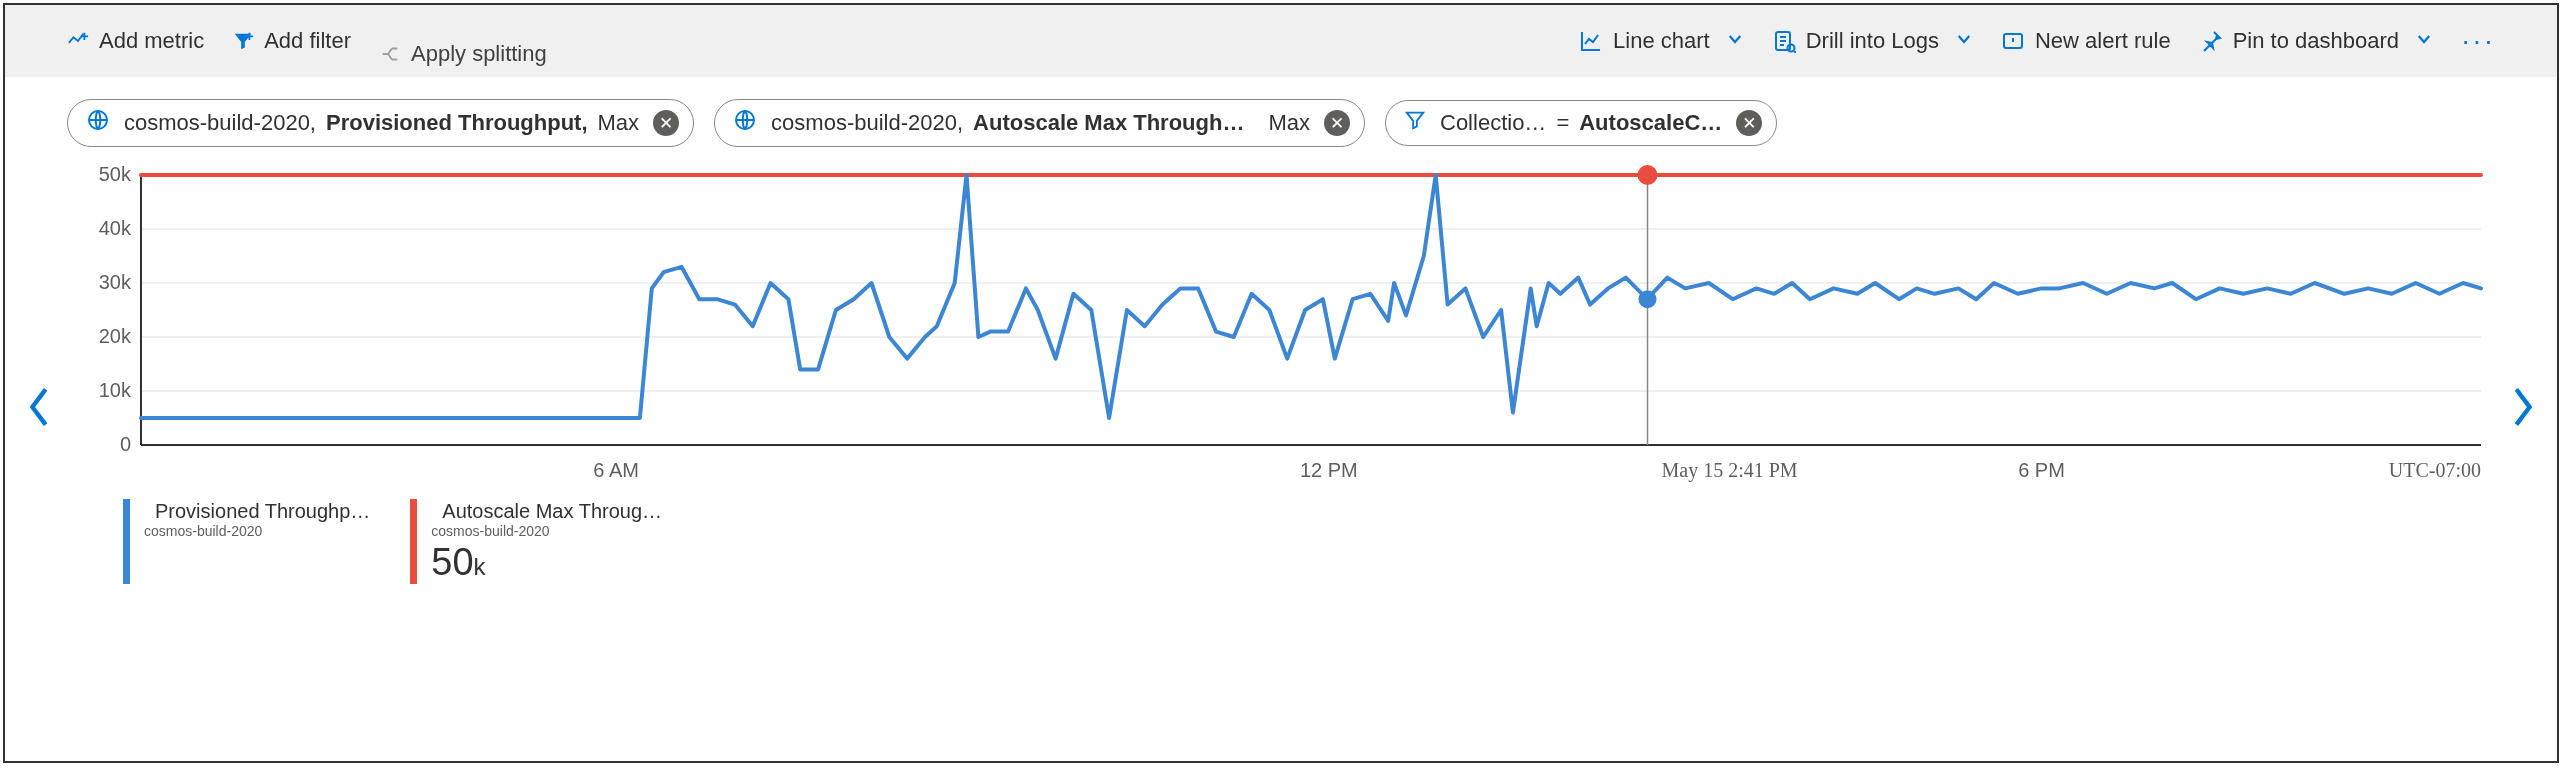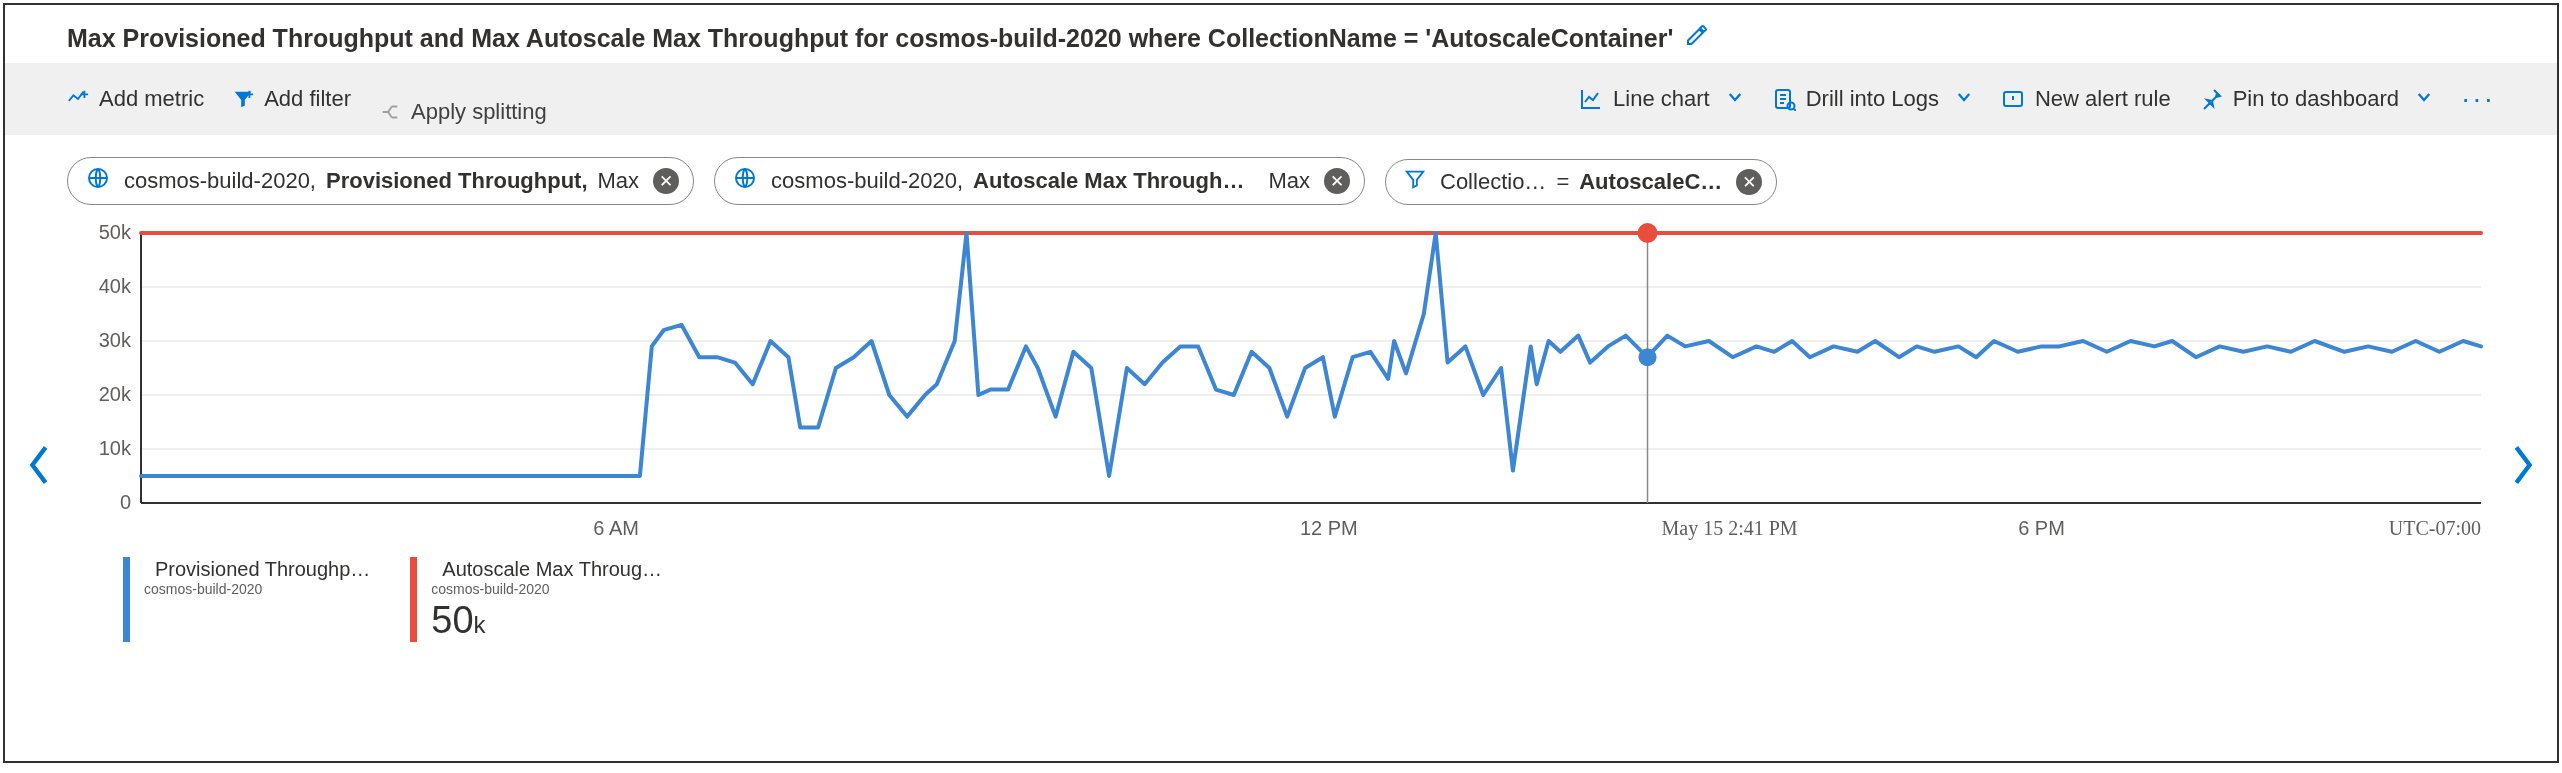--- a/index.html
+++ b/index.html
@@ -56,21 +56,21 @@
   .tb-btn{display:inline-flex;align-items:center;gap:10px;cursor:pointer;}
   .tb-btn.disabled{color:#404040;cursor:default;margin-top:26px;}
   .tb-icon{color:var(--blue);font-size:22px;display:inline-flex;align-items:center;}
   .chev{color:var(--blue);font-size:22px;margin-left:6px;}
   .ellipsis{color:var(--blue);font-size:28px;letter-spacing:2px;cursor:pointer;}
   
   .pill-row{
     display:flex;
     gap:20px;
     padding:22px 62px 6px 62px;
-    align-items:flex-end;
+    align-items:center;
     font-size:22px;
   }
   .pill{
     border:1.5px solid var(--pill-border);
     border-radius:999px;
     padding:8px 14px 8px 18px;
     display:inline-flex;
     align-items:center;
     gap:14px;
     white-space:nowrap;
@@ -117,28 +117,20 @@
   .legend-title{font-size:20px;color:#323130;line-height:1.2;margin-left:11px;}
   .legend-sub{font-size:14px;color:var(--text-muted);line-height:1.2;}
   .legend-val{font-size:38px;font-weight:400;color:#323130;line-height:1.1;margin-top:2px;}
   .legend-val .unit{font-size:24px;}
 </style>
 </head>
 <body>
 
 <div class="frame">
 
-  <div class="title-row">
-    <h1>Max Provisioned Throughput and Max Autoscale Max Throughput for cosmos-build-2020 where CollectionName = 'AutoscaleContainer'</h1>
-    <span class="edit-icon">
-      <svg width="24" height="24" viewBox="0 0 24 24">
-          <path fill="none" stroke="#0078d4" stroke-width="2" d="M3 17.5V21h3.5L17.8 9.7l-3.5-3.5L3 17.5zM20.7 7c.4-.4.4-1 0-1.4l-2.3-2.3c-.4-.4-1-.4-1.4 0l-1.8 1.8 3.5 3.5L20.7 7z"></path>
-        </svg>
-    </span>
-  </div>
 
   <div class="toolbar">
     <div class="left">
       <span class="tb-btn">
         <span class="tb-icon">
           <svg width="22" height="22" viewBox="0 0 24 24">
               <path stroke="#0078d4" stroke-width="2" fill="none" d="M2 14l5-6 5 4 6-8"></path>
               <path stroke="#0078d4" stroke-width="2" d="M19 3v8M15 7h8"></path>
             </svg>
         </span>

